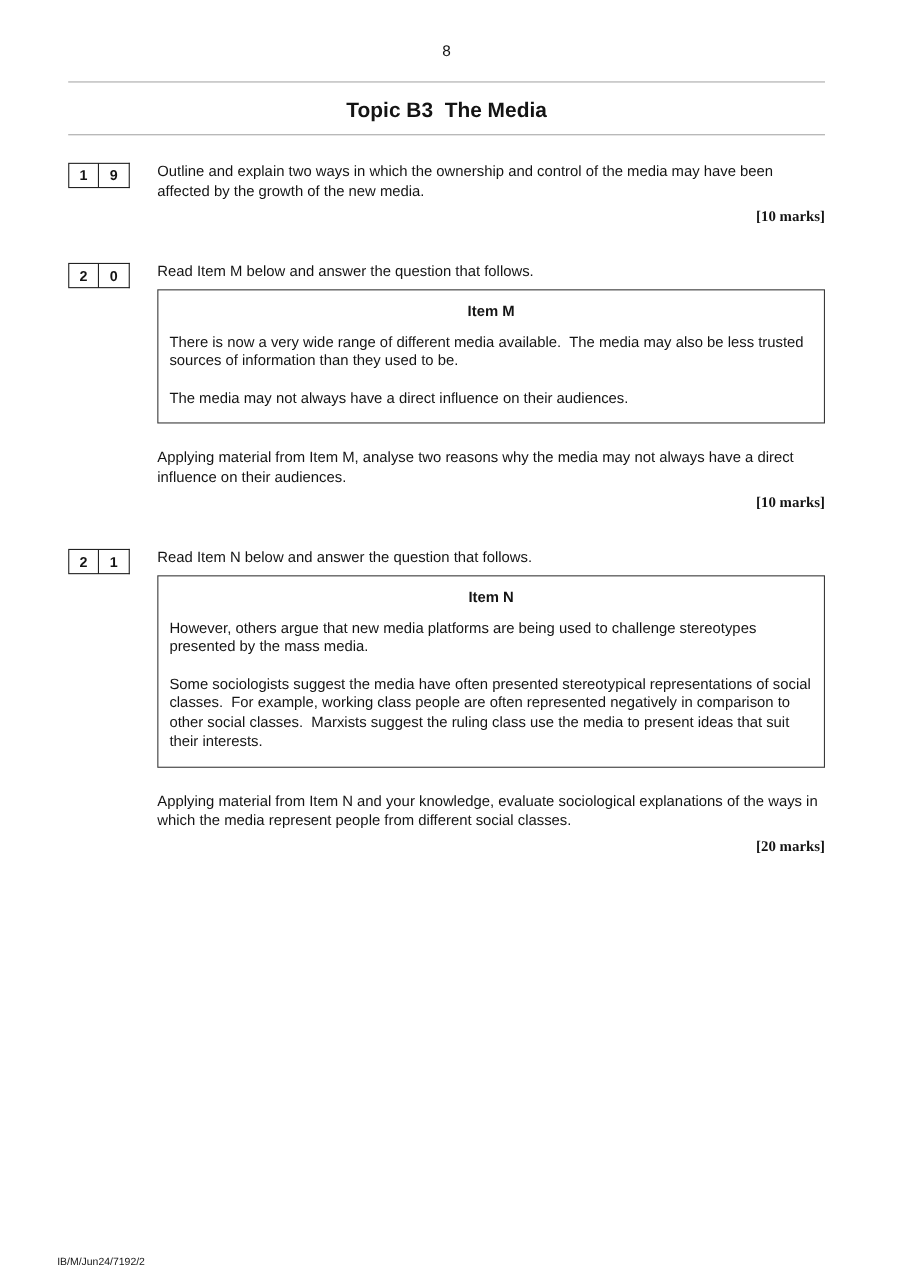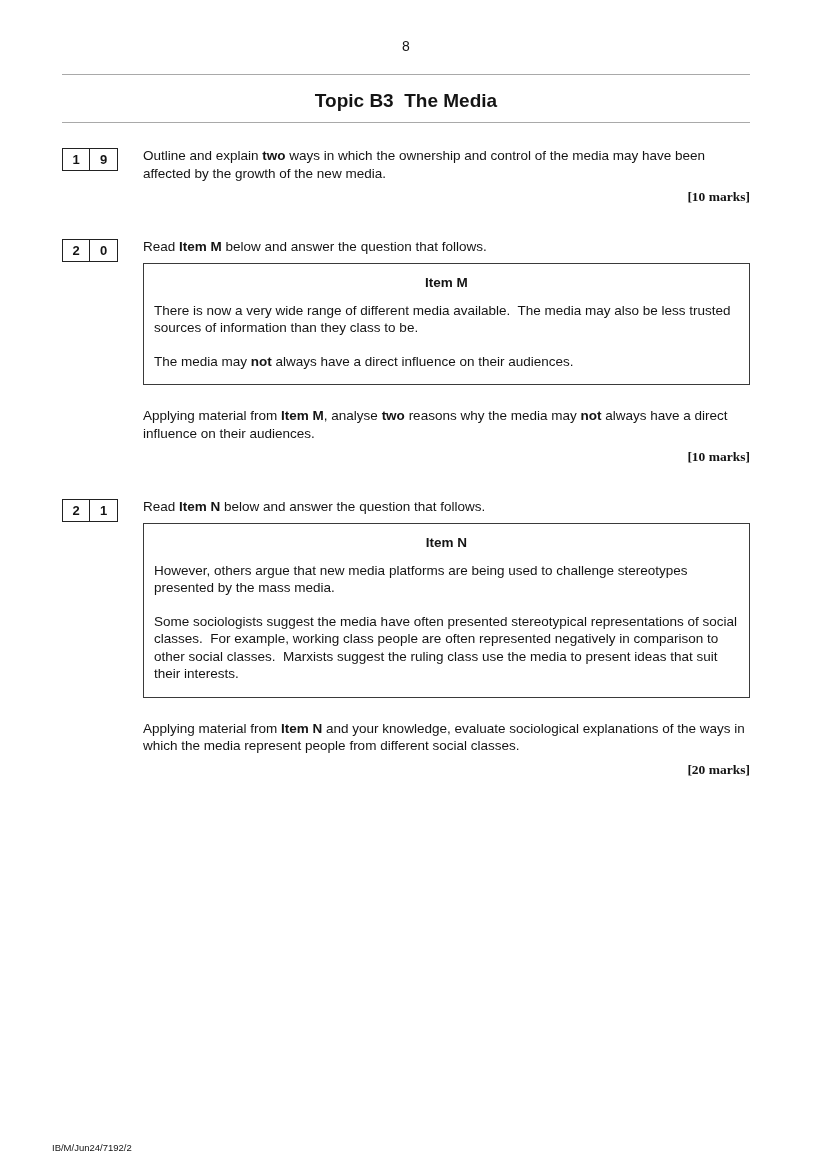--- a/index.html
+++ b/index.html
@@ -57,21 +57,21 @@
   .item-para { white-space: pre-wrap; }
   .item-para + .item-para { margin-top: 16px; }
 
   .footer {
     position: absolute;
     left: 52px;
     bottom: 18px;
     font-size: 9.5px;
     color: #141414;
   }
-  b { font-weight: bold; margin-top: 17px; }
+  b { font-weight: normal; margin-top: 17px; }
 </style>
 </head>
 <body>
 
 <div class="page">
 
   <div class="page-number">8</div>
 
   <hr class="rule rule-top">
 
@@ -92,21 +92,21 @@
 
   <section class="question spaced">
     <div class="qnum">
       <span class="qcell">2</span>
       <span class="qcell">0</span>
     </div>
     <div class="qbody">
       <p class="qtext"><span>Read </span><b>Item M</b><span> below and answer the question that follows.</span></p>
       <div class="item-box">
         <div class="item-title">Item M</div>
-        <p class="item-para"><span>There is now a very wide range of different media available.  The media may also be less trusted sources of information than they class to be.</span></p>
+        <p class="item-para"><span>There is now a very wide range of different media available.  The media may also be less trusted sources of information than they used to be.</span></p>
         <p class="item-para"><span>The media may </span><b>not</b><span> always have a direct influence on their audiences.</span></p>
       </div>
       <p class="qtext after-item"><span>Applying material from </span><b>Item M</b><span>, analyse </span><b>two</b><span> reasons why the media may </span><b>not</b><span> always have a direct influence on their audiences.</span></p>
       <p class="marks">[10 marks]</p>
     </div>
   </section>
 
   <section class="question spaced">
     <div class="qnum">
       <span class="qcell">2</span>

